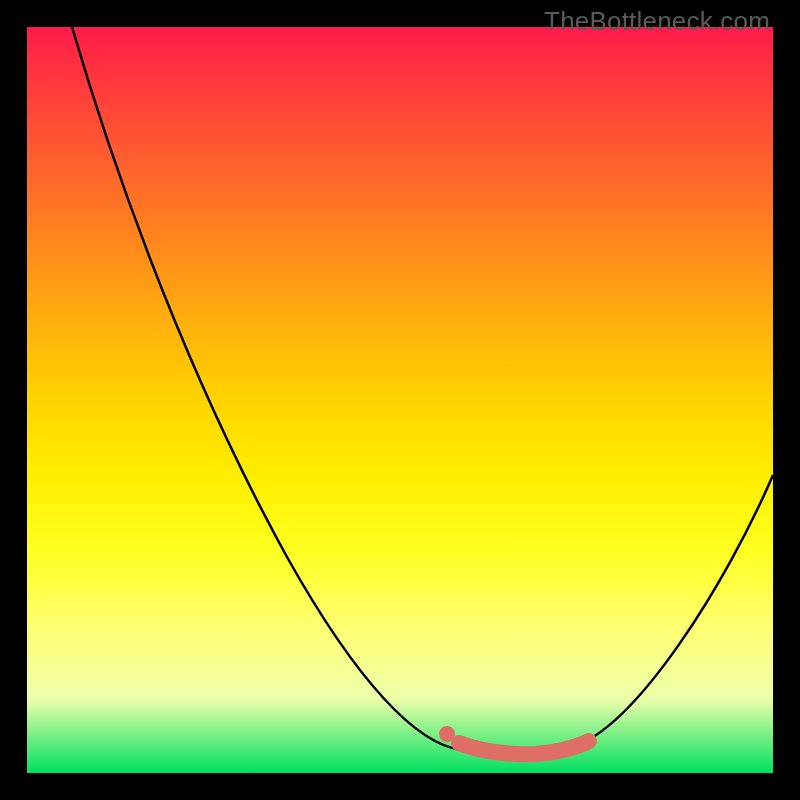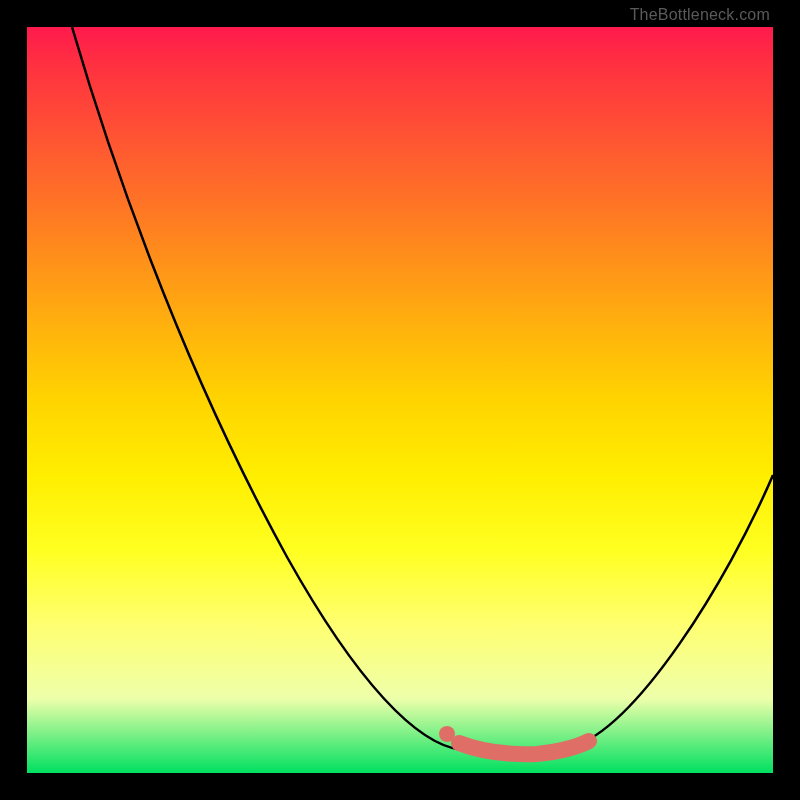--- a/index.html
+++ b/index.html
@@ -29,21 +29,21 @@
       #ffff70 80%,
       #eeffaa 90%,
       #00e060 100%
     );
   }
   .watermark {
     position: absolute;
     top: 6px;
     right: 30px;
     color: #5a5a5a;
-    font-size: 16px;
+    font-size: 26px;
     font-weight: 500;
     letter-spacing: 0.2px;
   }
   svg.curve {
     position: absolute;
     left: 0;
     top: 0;
     width: 746px;
     height: 746px;
   }

